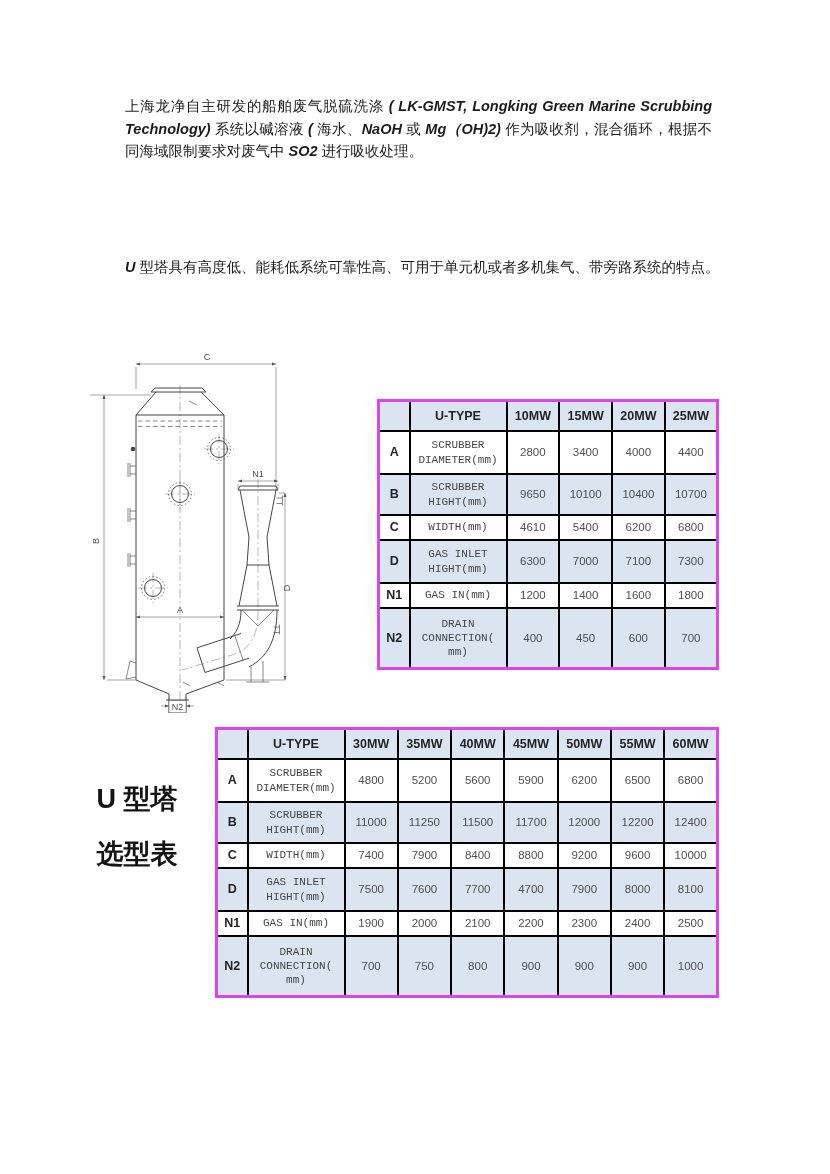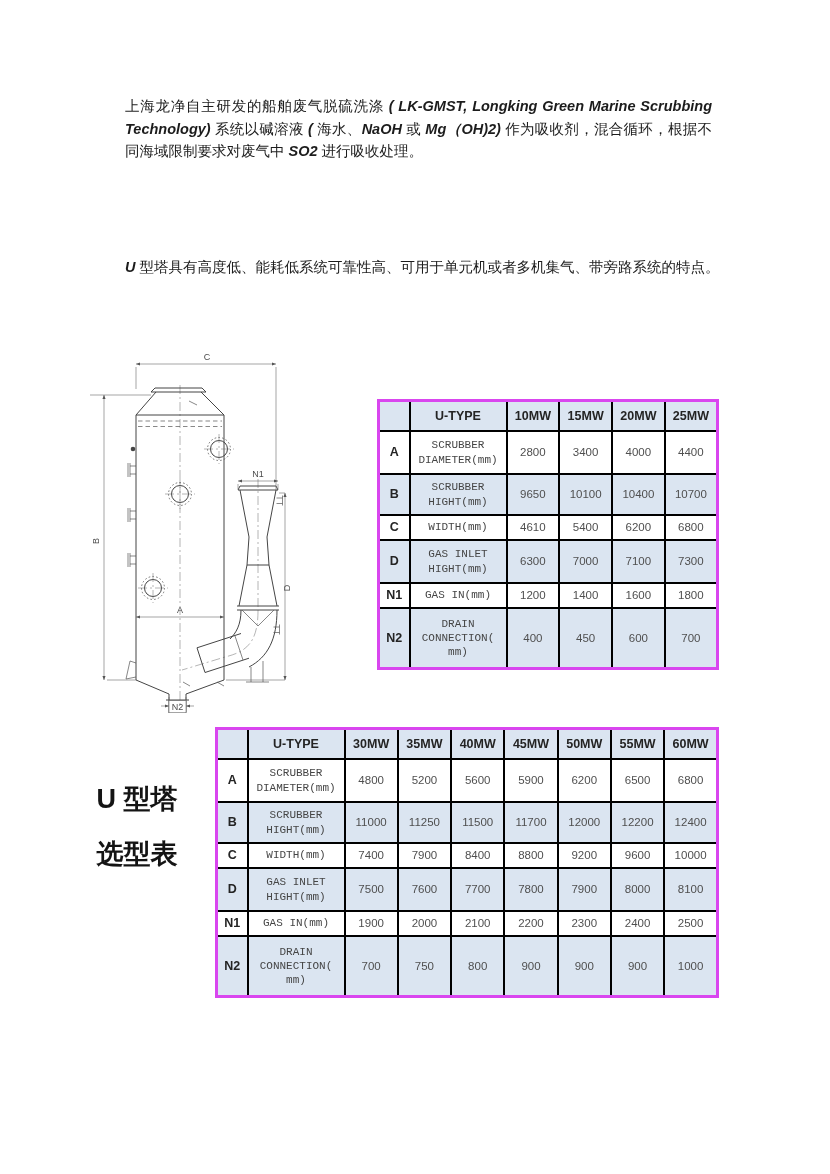--- a/index.html
+++ b/index.html
@@ -288,21 +288,21 @@
         <td>9200</td>
         <td>9600</td>
         <td>10000</td>
       </tr>
       <tr class="shaded h43">
         <td class="key">D</td>
         <td class="lbl">GAS INLET HIGHT(mm)</td>
         <td>7500</td>
         <td>7600</td>
         <td>7700</td>
-        <td>7800</td>
+        <td>4700</td>
         <td>7900</td>
         <td>8000</td>
         <td>8100</td>
       </tr>
       <tr class="h25">
         <td class="key">N1</td>
         <td class="lbl">GAS IN(mm)</td>
         <td>1900</td>
         <td>2000</td>
         <td>2100</td>

